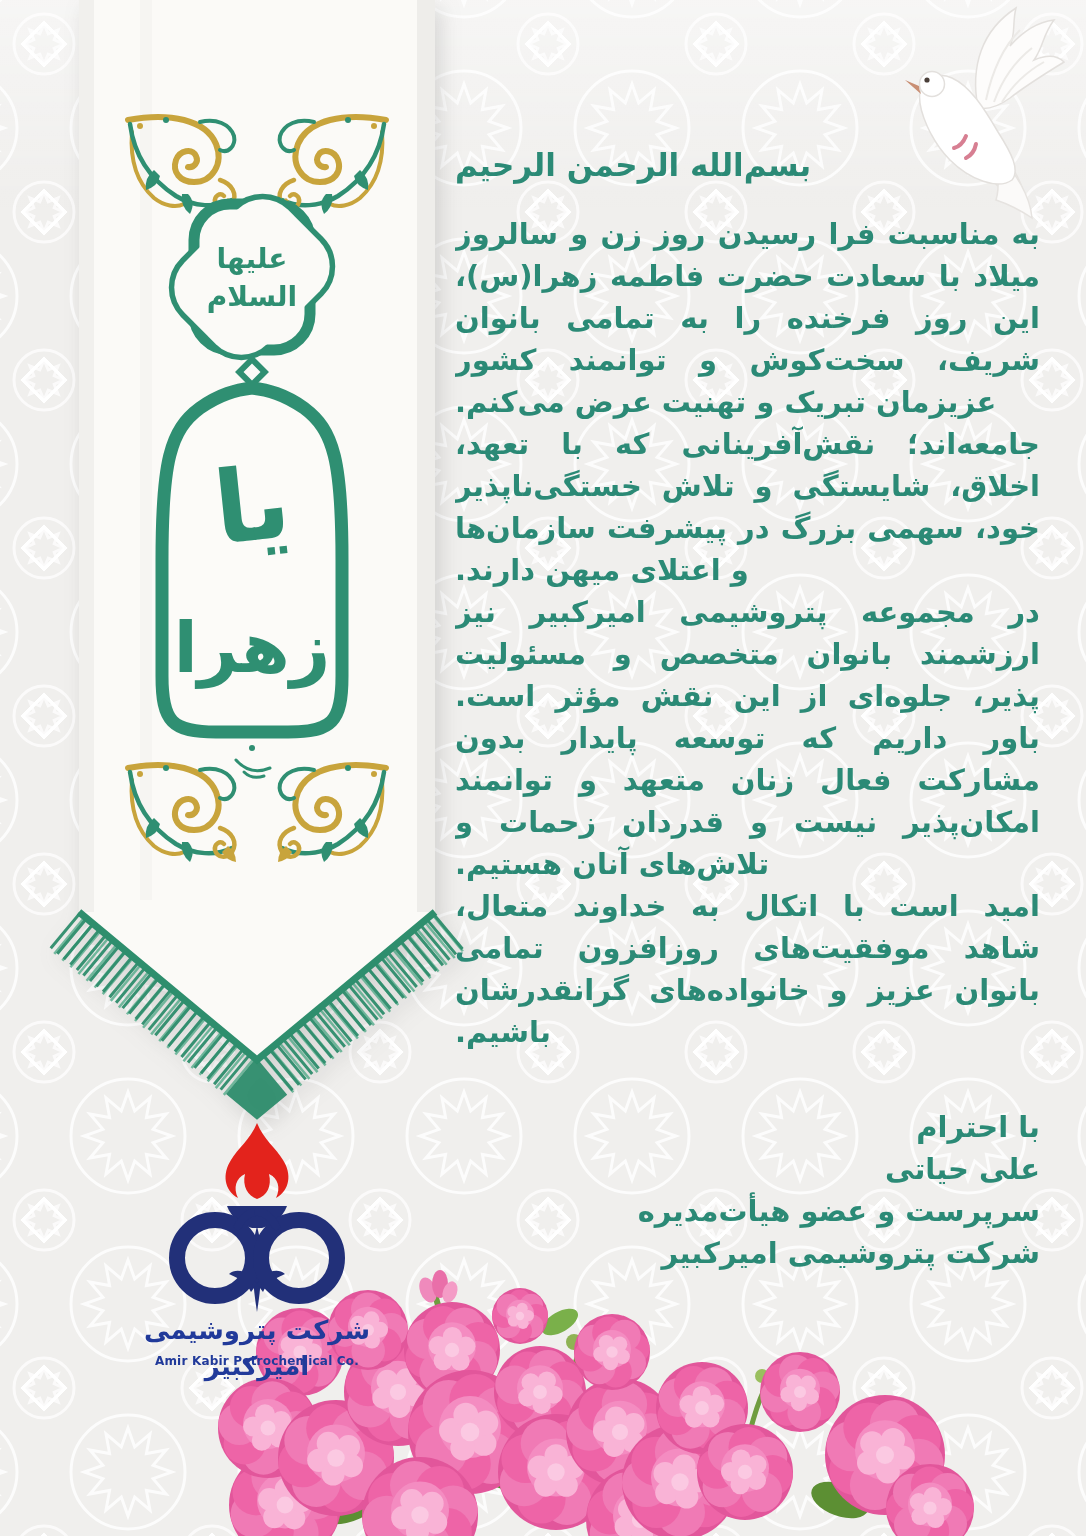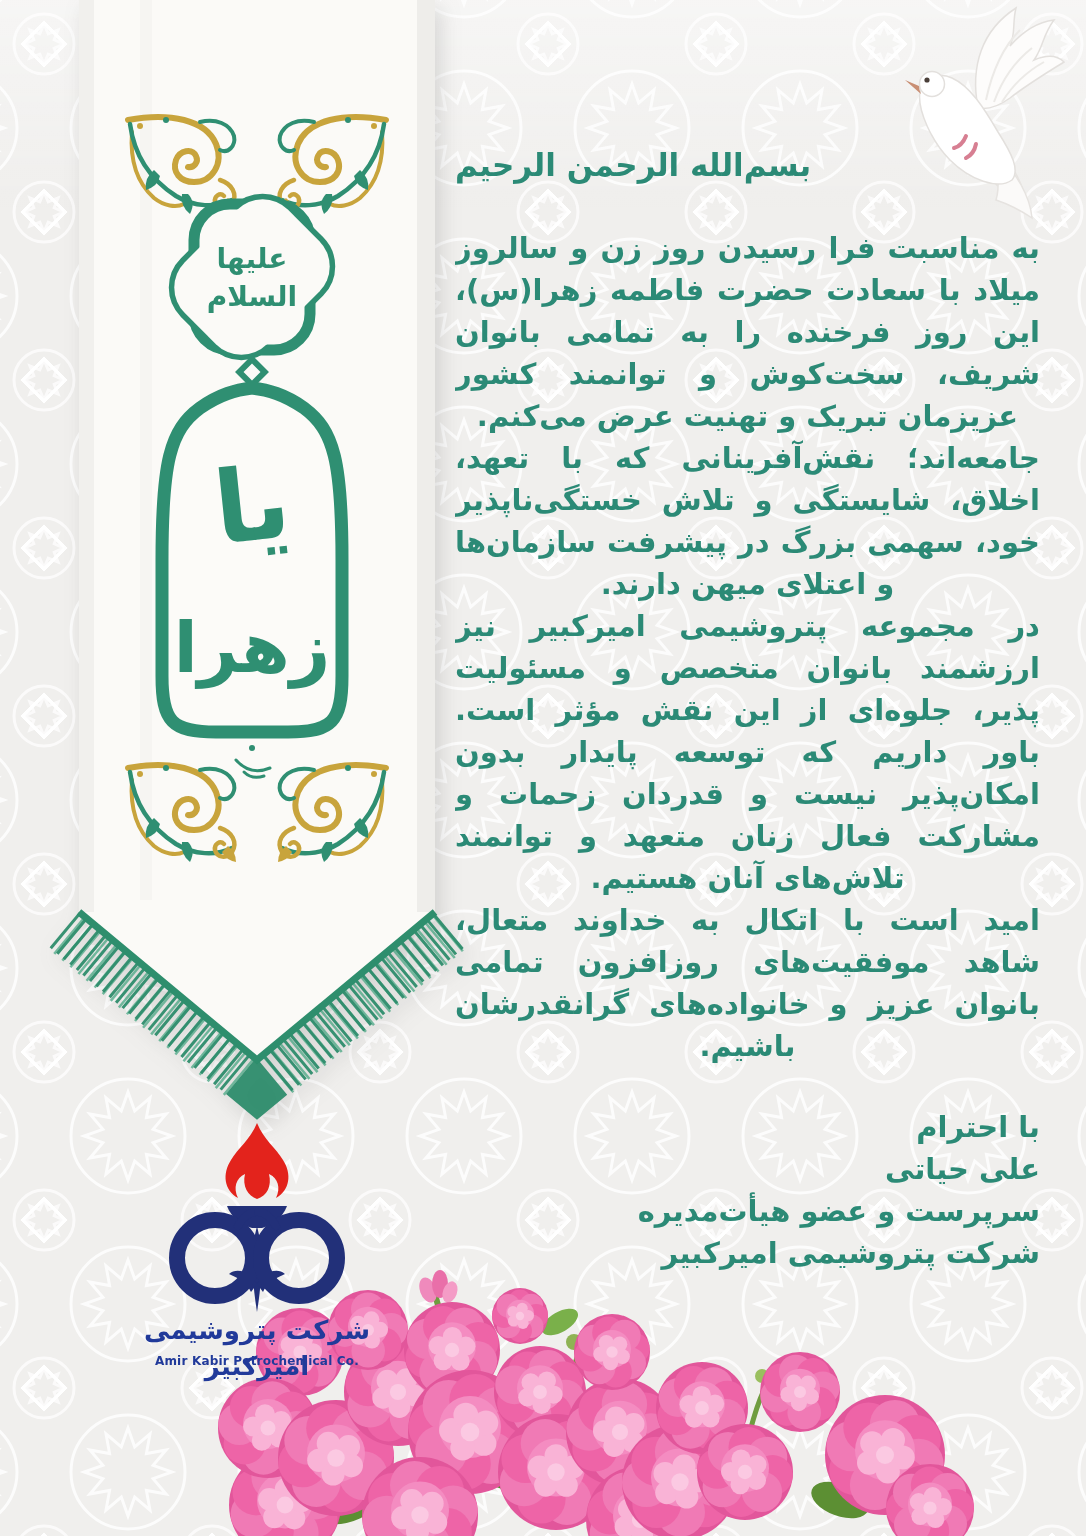--- a/index.html
+++ b/index.html
@@ -16,27 +16,27 @@
     background:linear-gradient(180deg, rgba(255,255,255,.45) 0%, rgba(255,255,255,0) 14%);
     pointer-events:none;
   }
   .bismillah{
     position:absolute;left:455px;top:142px;width:585px;
     text-align:left;direction:rtl;
     font-size:31px;font-weight:bold;color:#2b8a76;
     line-height:46px;
   }
   .message{
-    position:absolute;left:455px;top:227px;width:585px;
+    position:absolute;left:455px;top:213px;width:585px;
     direction:rtl;
   }
   .mline{
     font-weight:bold;font-size:29px;color:#2b8a76;
     height:42px;line-height:42px;white-space:nowrap;
-    text-align:center;
+    text-align:left;
   }
   .mline.just{
     white-space:normal;
     text-align:justify;
     -moz-text-align-last:justify;
     text-align-last:justify;
     overflow:hidden;
   }
   .signature{
     position:absolute;left:455px;top:1106px;width:585px;
@@ -726,22 +726,22 @@
     <div class="mline just">شریف، سخت‌کوش و توانمند کشور</div>
     <div class="mline">عزیزمان تبریک و تهنیت عرض می‌کنم.</div>
     <div class="mline just">جامعه‌اند؛ نقش‌آفرینانی که با تعهد،</div>
     <div class="mline just">اخلاق، شایستگی و تلاش خستگی‌ناپذیر</div>
     <div class="mline just">خود، سهمی بزرگ در پیشرفت سازمان‌ها</div>
     <div class="mline">و اعتلای میهن دارند.</div>
     <div class="mline just">در مجموعه پتروشیمی امیرکبیر نیز حضور</div>
     <div class="mline just">ارزشمند بانوان متخصص و مسئولیت</div>
     <div class="mline just">پذیر، جلوه‌ای از این نقش مؤثر است.</div>
     <div class="mline just">باور داریم که توسعه پایدار بدون</div>
+    <div class="mline just">مشارکت فعال زنان متعهد و توانمند</div>
     <div class="mline just">امکان‌پذیر نیست و قدردان زحمات و</div>
-    <div class="mline just">مشارکت فعال زنان متعهد و توانمند</div>
     <div class="mline">تلاش‌های آنان هستیم.</div>
     <div class="mline just">امید است با اتکال به خداوند متعال،</div>
     <div class="mline just">شاهد موفقیت‌های روزافزون تمامی</div>
     <div class="mline just">بانوان عزیز و خانواده‌های گرانقدرشان</div>
     <div class="mline">باشیم.</div>
   </div>
 
 <div class="signature">
   <div class="sig-line">با احترام</div>
   <div class="sig-line">علی حیاتی</div>

